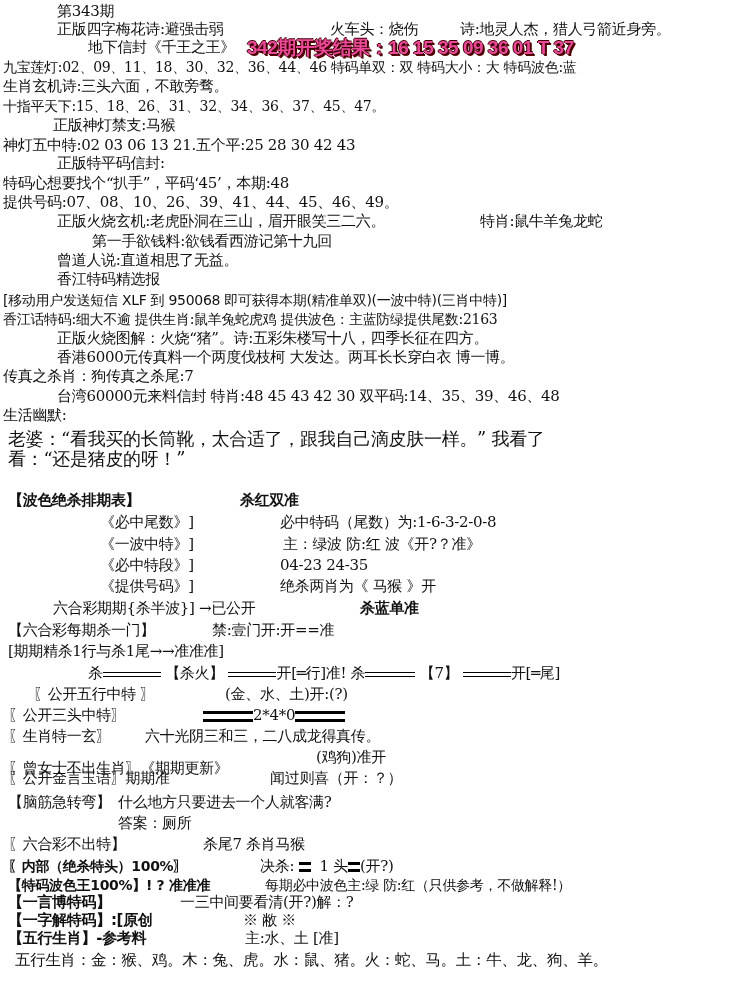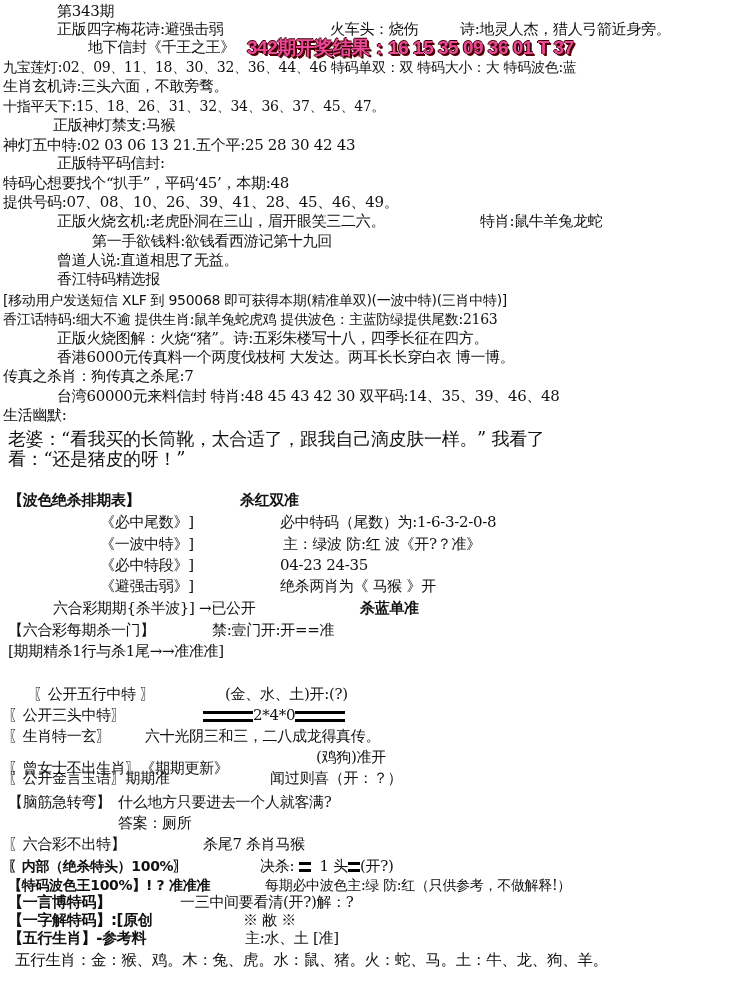--- a/index.html
+++ b/index.html
@@ -36,21 +36,21 @@
   <div class="red-banner" style="left:247px;top:35px;">342期开奖结果：16 15 35 09 36 01 T 37</div>
 
   <div class="ln sm" style="left:3px;top:58px;">九宝莲灯:02、09、11、18、30、32、36、44、46 特码单双：双  特码大小：大  特码波色:蓝</div>
   <div class="ln" style="left:3px;top:77px;">生肖玄机诗:三头六面，不敢旁骛。</div>
   <div class="ln sm" style="left:3px;top:97px;">十指平天下:15、18、26、31、32、34、36、37、45、47。</div>
   <div class="ln" style="left:53px;top:116px;">正版神灯禁支:马猴</div>
   <div class="ln" style="left:3px;top:136px;">神灯五中特:02 03 06 13 21.五个平:25 28 30 42 43</div>
 
   <div class="ln" style="left:57px;top:154px;">正版特平码信封:</div>
   <div class="ln" style="left:3px;top:174px;">特码心想要找个“扒手”，平码‘45’，本期:48</div>
-  <div class="ln" style="left:3px;top:193px;">提供号码:07、08、10、26、39、41、28、45、46、49。</div>
+  <div class="ln" style="left:3px;top:193px;">提供号码:07、08、10、26、39、41、44、45、46、49。</div>
   <div class="ln" style="left:57px;top:212px;">正版火烧玄机:老虎卧洞在三山，眉开眼笑三二六。</div>
   <div class="ln" style="left:480px;top:212px;">特肖:鼠牛羊兔龙蛇</div>
   <div class="ln" style="left:92px;top:232px;">第一手欲钱料:欲钱看西游记第十九回</div>
   <div class="ln" style="left:57px;top:251px;">曾道人说:直道相思了无益。</div>
 
   <div class="ln" style="left:57px;top:270px;">香江特码精选报</div>
   <div class="ln" style="left:3px;top:291px;font-family:'DejaVu Sans',sans-serif;font-size:14px;">[移动用户发送短信 XLF 到 950068 即可获得本期(精准单双)(一波中特)(三肖中特)]</div>
   <div class="ln sm" style="left:3px;top:310px;">香江话特码:细大不逾     提供生肖:鼠羊兔蛇虎鸡 提供波色：主蓝防绿提供尾数:2163</div>
   <div class="ln" style="left:57px;top:329px;">正版火烧图解：火烧“猪”。诗:五彩朱楼写十八，四季长征在四方。</div>
   <div class="ln" style="left:57px;top:348px;">香港6000元传真料一个两度伐枝柯   大发达。两耳长长穿白衣   博一博。</div>
@@ -62,29 +62,36 @@
 
   <div class="ln bold" style="left:8px;top:491px;">【波色绝杀排期表】</div>
   <div class="ln bold" style="left:240px;top:491px;">杀红双准</div>
 
   <div class="ln" style="left:100px;top:513px;">《必中尾数》]</div>
   <div class="ln" style="left:280px;top:513px;">必中特码（尾数）为:1-6-3-2-0-8</div>
   <div class="ln" style="left:100px;top:535px;">《一波中特》]</div>
   <div class="ln" style="left:283px;top:535px;">主：绿波 防:红 波《开?？准》</div>
   <div class="ln" style="left:100px;top:556px;">《必中特段》]</div>
   <div class="ln" style="left:280px;top:556px;">04-23 24-35</div>
-  <div class="ln" style="left:100px;top:577px;">《避强击弱》]</div>
+  <div class="ln" style="left:100px;top:577px;">《提供号码》]</div>
   <div class="ln" style="left:280px;top:577px;">绝杀两肖为《 马猴 》开</div>
 
   <div class="ln" style="left:53px;top:599px;">六合彩期期{杀半波}] →已公开</div>
   <div class="ln bold" style="left:360px;top:599px;">杀蓝单准</div>
   <div class="ln" style="left:8px;top:621px;">【六合彩每期杀一门】</div>
   <div class="ln" style="left:212px;top:621px;">禁:壹门开:开==准</div>
   <div class="ln" style="left:8px;top:642px;">[期期精杀1行与杀1尾→→准准准]</div>
 
+  <div class="ln" style="left:88px;top:664px;">
+    <span>杀</span><span class="dbl" style="width:58px;"></span>
+    <span>【杀火】</span>
+    <span class="dbl" style="width:48px;"></span><span>开[═行]准!  杀</span><span class="dbl" style="width:50px;"></span>
+    <span>【7】</span>
+    <span class="dbl" style="width:48px;"></span><span>开[═尾]</span>
+  </div>
 
   <div class="ln" style="left:8px;top:685px;margin-left:25px;">〖公开五行中特 〗</div>
   <div class="ln" style="left:225px;top:685px;">(金、水、土)开:(?)</div>
   <div class="ln" style="left:8px;top:706px;">〖公开三头中特〗</div>
   <div class="ln" style="left:203px;top:706px;">
     <span class="thick" style="width:50px;"></span><span>2*4*0</span><span class="thick" style="width:50px;"></span>
   </div>
   <div class="ln" style="left:8px;top:727px;">〖生肖特一玄〗</div>
   <div class="ln" style="left:145px;top:727px;">六十光阴三和三，二八成龙得真传。</div>
   <div class="ln" style="left:8px;top:759px;">〖曾女士不出生肖〗《期期更新》</div>

